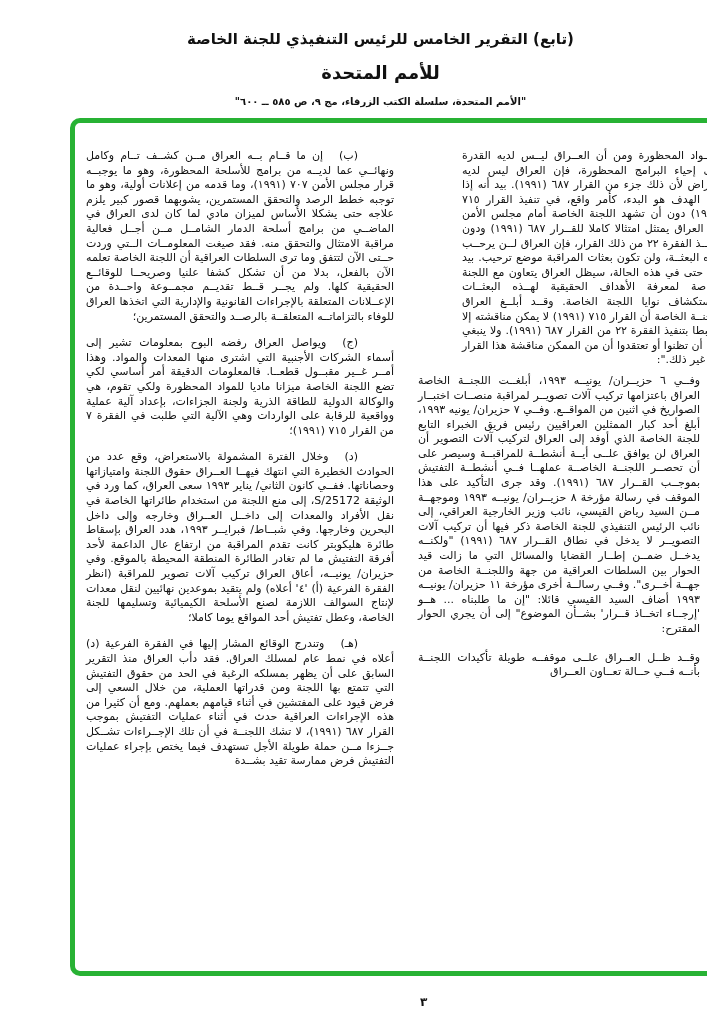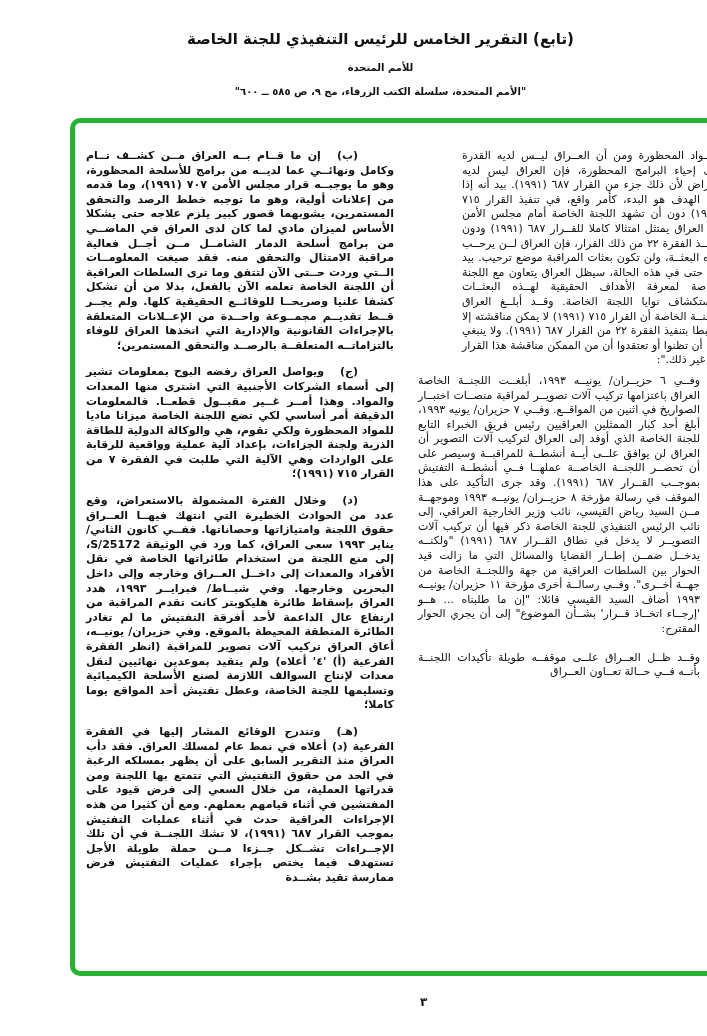--- a/index.html
+++ b/index.html
@@ -9,21 +9,21 @@
     width:653px; height:1036px;
     background:#ffffff;
     font-family:"DejaVu Sans", sans-serif;
     color:#111;
     direction:rtl;
     overflow:hidden;
   }
   
   .hdr { position:absolute; top:30px; left:0; width:100%; text-align:center; }
   .hdr .t1 { font-size:15px; font-weight:bold; letter-spacing:0; }
-  .hdr .t2 { font-size:10px; font-weight:bold; margin-top:14px; }
+  .hdr .t2 { font-size:18px; font-weight:bold; margin-top:14px; }
   .hdr .src { font-size:10px; font-weight:bold; margin-top:13px; }
   
   .content-box {
     position:absolute;
     left:16px; top:118px;
     width:674px; height:858px;
     border:5px solid #28b234;
     border-radius:10px;
     padding:26px 13px 0 11px;
     overflow:hidden;
@@ -36,21 +36,21 @@
   .rc-quote { padding-left:44px; padding-right:3px; margin-bottom:6px; }
   .marked { position:relative; padding-right:26px; }
   .marked .marker {
     position:absolute; right:2px; top:2px;
     font-size:9.5px; letter-spacing:1px;
   }
   .mb14 { margin-bottom:14px; }
   .mb12 { margin-bottom:12px; }
   
   .lc-intro { padding-right:38px; padding-left:52px; margin-bottom:10px; }
-  .labeled { text-indent:36px;font-weight:bold; }
+  .labeled { text-indent:36px; }
   .plabel { margin-left:16px; }
   
   .page-num {
     position:absolute; top:995px; left:366px;
     font-size:12px; font-weight:bold;
   }
 </style>
 </head>
 <body>
 

